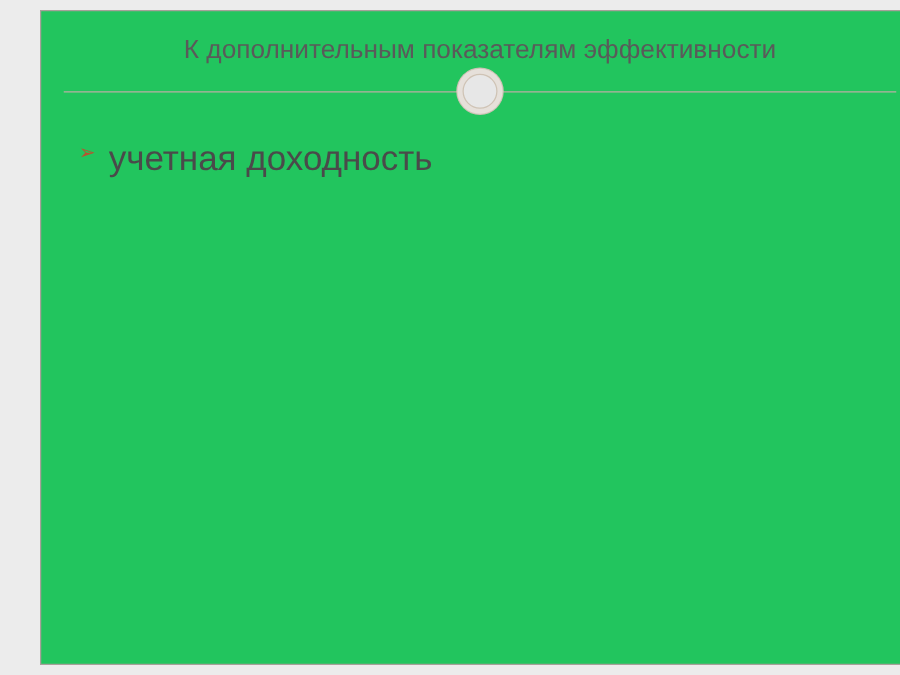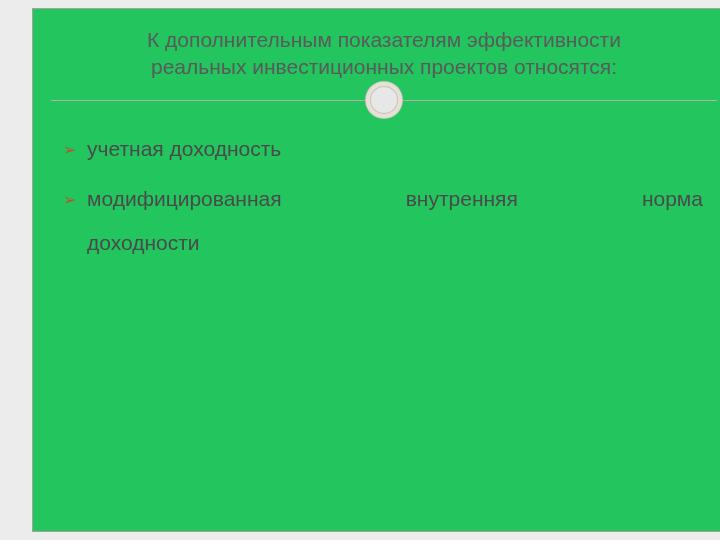--- a/index.html
+++ b/index.html
@@ -53,21 +53,21 @@
   .content {
     padding: 14px 30px 0 30px;
   }
   ul.bullets {
     list-style: none;
   }
   ul.bullets > li {
     position: relative;
     padding-left: 24px;
     color: #4a4a4a;
-    font-size: 21px;
+    font-size: 28px;
     line-height: 1.35;
     margin-bottom: 22px;
   }
   ul.bullets > li::before {
     content: "➢";
     position: absolute;
     left: 0;
     top: 4px;
     font-size: 16px;
     color: #b9532f;
@@ -80,36 +80,26 @@
   .pad-right { padding-right: 2px; }
 </style>
 </head>
 <body>
 
 <div class="slide">
 
   <div class="header-area">
     <div class="title">
       <span>К дополнительным показателям эффективности</span><br>
-      <span>реальных инвестиционных проектов относятся:</span>
     </div>
     <div class="hr"></div>
     <div class="ring"></div>
   </div>
 
   <div class="content">
     <ul class="bullets">
       <li>
         <span>учетная доходность</span>
       </li>
-      <li>
-        <span class="row-justify pad-right">
-          <span>модифицированная</span>
-          <span>внутренняя</span>
-          <span>норма</span>
-        </span>
-        <span style="display:block; height:16px;"></span>
-        <span>доходности</span>
-      </li>
     </ul>
   </div>
 
 </div>
 
 </body></html>

